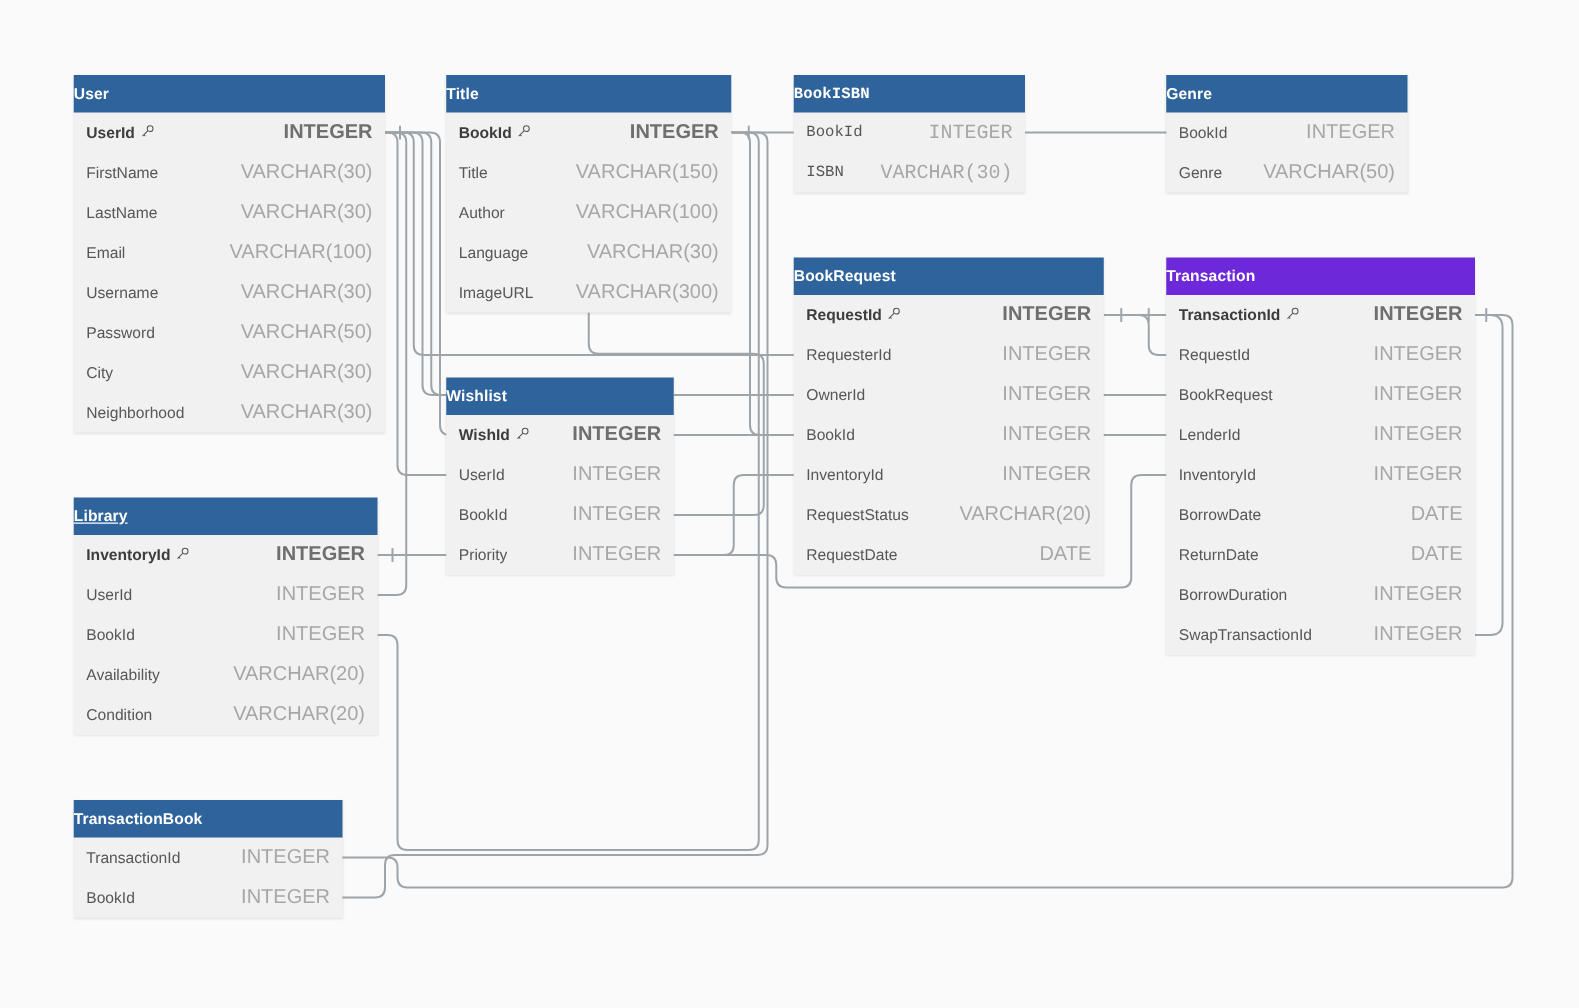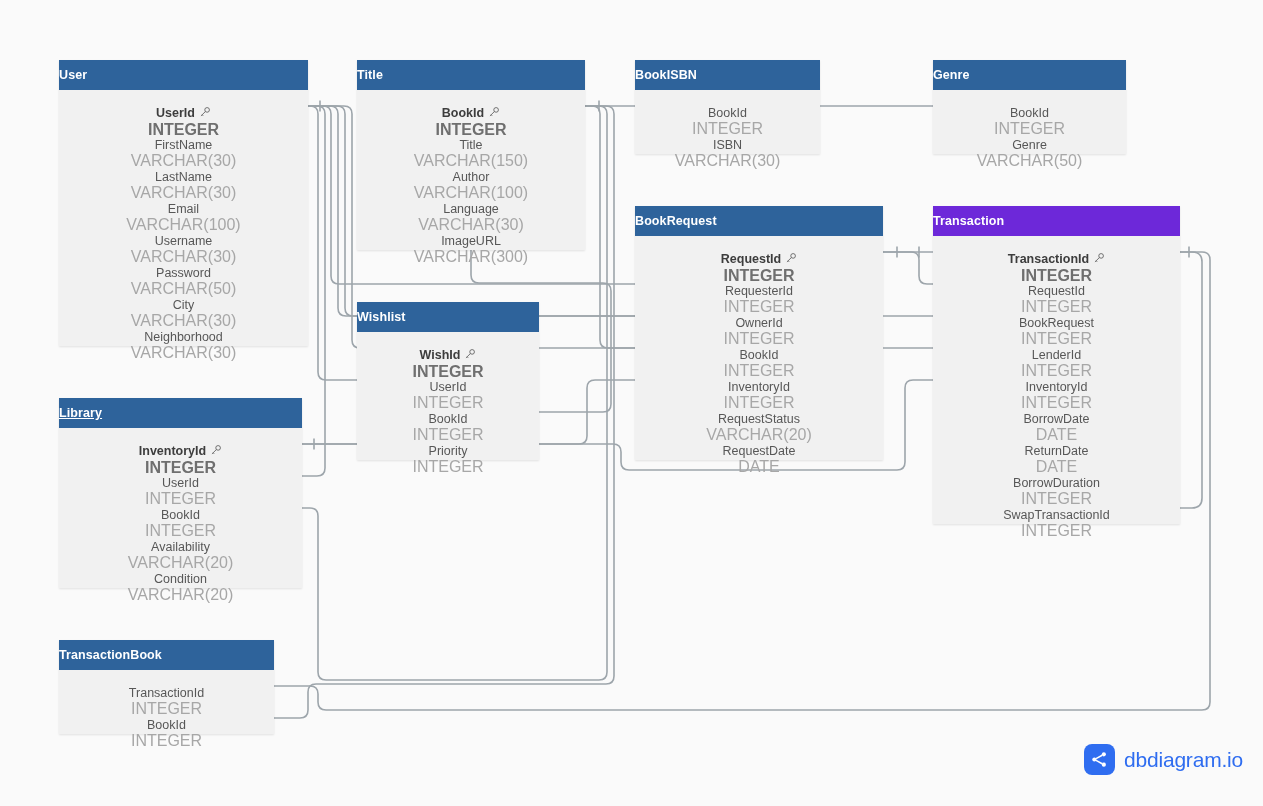--- a/index.html
+++ b/index.html
@@ -33,21 +33,20 @@
     letter-spacing: 0.1px;
   }
   .tbl-body { padding: 0; }
   .row {
     height: 32px;
     display: flex;
     align-items: center;
     justify-content: space-between;
     padding: 16px 10px;
     font-size: 12.5px;
-    flex-direction: column;
   }
   .fname { color: #575757; white-space: nowrap; }
   .ftype { color: #a7a7a7; white-space: nowrap; font-size: 16px; }
   .row.pk .fname { color: #3d3d3d; font-weight: bold; }
   .row.pk .ftype { color: #6f6f6f; font-weight: bold; }
   .key-icon { display: inline-block; margin-left: 4px; vertical-align: -1px; }
 
   #logo {
     position: absolute;
     left: 1084px; top: 744px;
@@ -181,21 +180,21 @@
           <div class="row">
             <span class="fname"><span>Language</span></span>
             <span class="ftype">VARCHAR(30)</span>
           </div>
           <div class="row">
             <span class="fname"><span>ImageURL</span></span>
             <span class="ftype">VARCHAR(300)</span>
           </div>
         </div>
       </div>
-      <div class="table" style="left: 635px; top: 60px; width: 185px;">
+      <div class="table" style="left: 635px; top: 60px; width: 185px; font-family: Liberation Mono, monospace;">
         <div class="tbl-header" style="background: rgb(46, 99, 155);">
           <span>BookISBN</span>
         </div>
         <div class="tbl-body">
           <div class="row">
             <span class="fname"><span>BookId</span></span>
             <span class="ftype">INTEGER</span>
           </div>
           <div class="row">
             <span class="fname"><span>ISBN</span></span>
@@ -368,25 +367,14 @@
             <span class="ftype">INTEGER</span>
           </div>
           <div class="row">
             <span class="fname"><span>BookId</span></span>
             <span class="ftype">INTEGER</span>
           </div>
         </div>
       </div>
     </div>
 
-  <div id="logo">
-    <span class="mark" style="background: rgb(47, 109, 240);">
-      <svg width="19" height="19" viewBox="0 0 24 24">
-        <circle cx="17.5" cy="5.5" r="2.6" fill="#ffffff"></circle>
-        <circle cx="17.5" cy="18.5" r="2.6" fill="#ffffff"></circle>
-        <circle cx="5.5" cy="12" r="2.6" fill="#ffffff"></circle>
-        <path d="M7.6 10.8 L15.4 6.6 M7.6 13.2 L15.4 17.4" stroke="#ffffff" stroke-width="1.9" fill="none"></path>
-      </svg>
-    </span>
-    <span class="wordmark" style="color: rgb(47, 109, 240);">dbdiagram.io</span>
-  </div>
 
 </div>
 
 </body></html>

